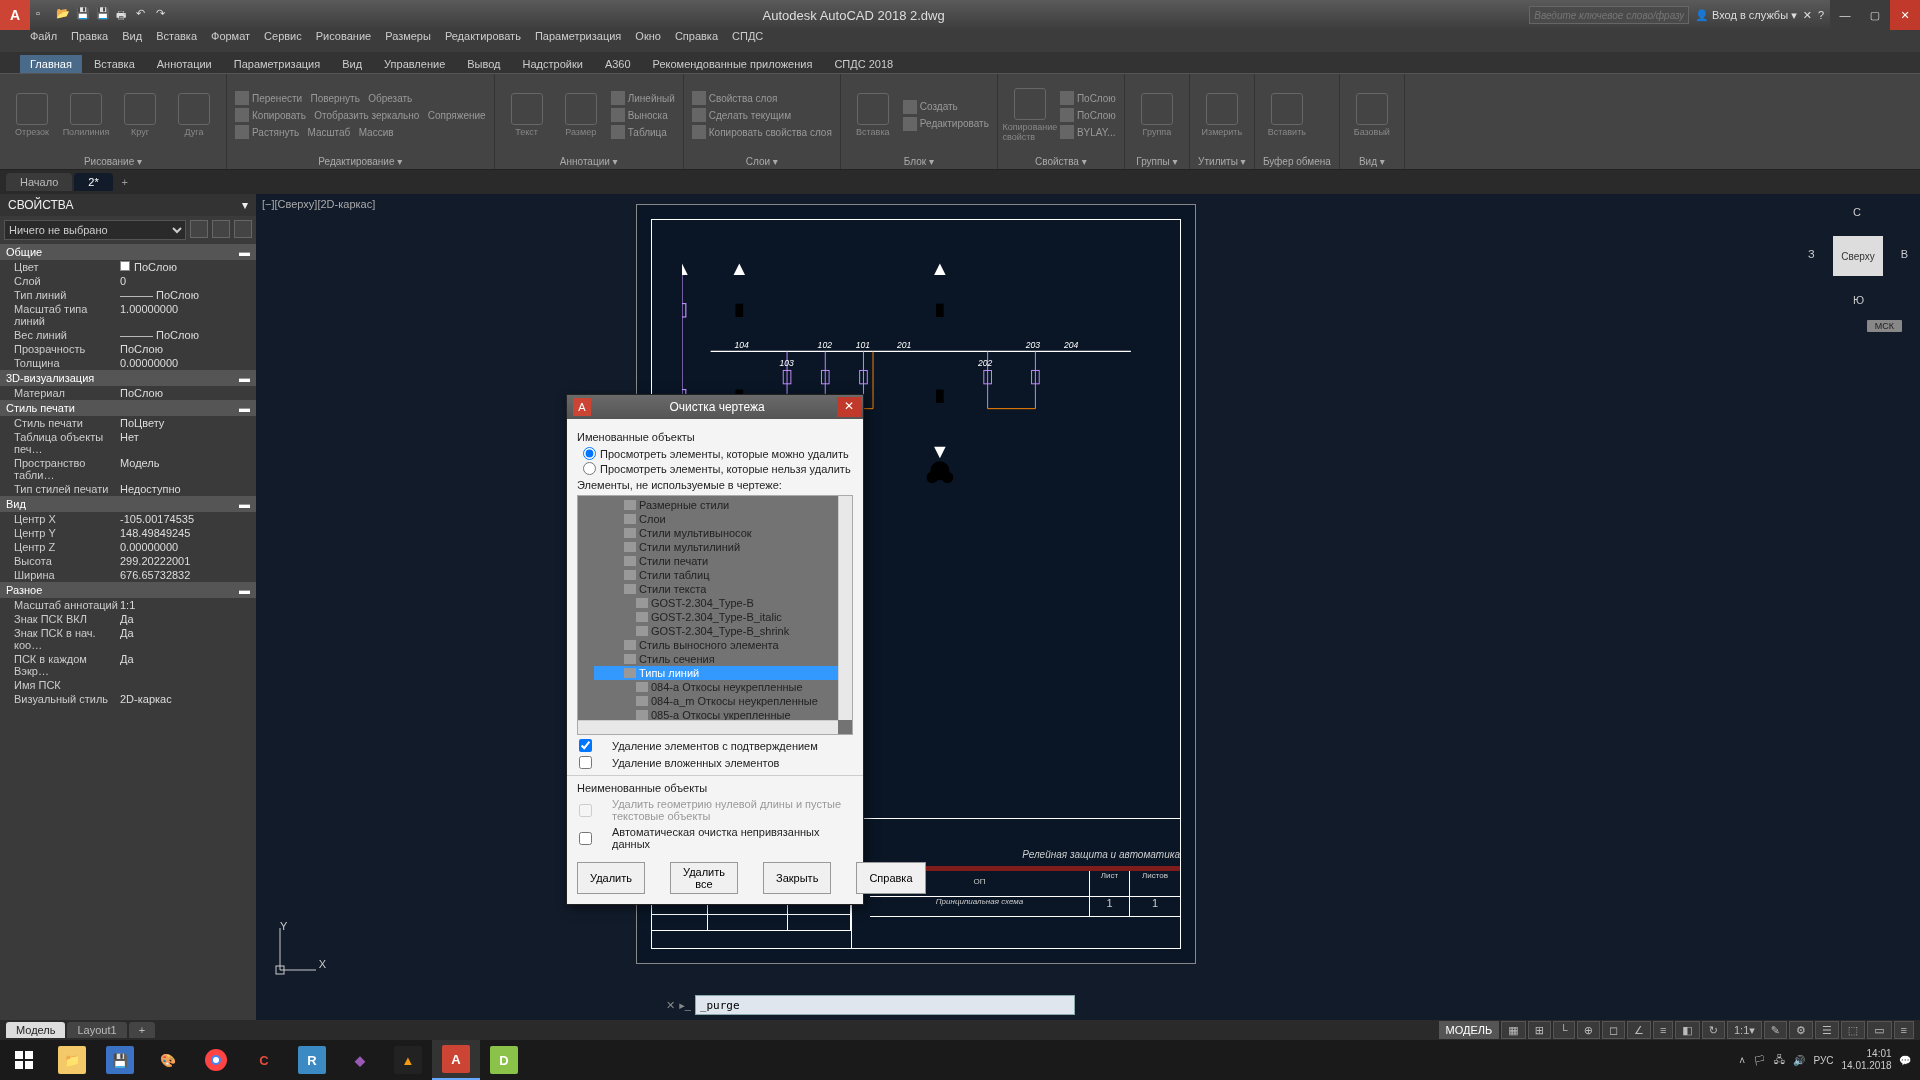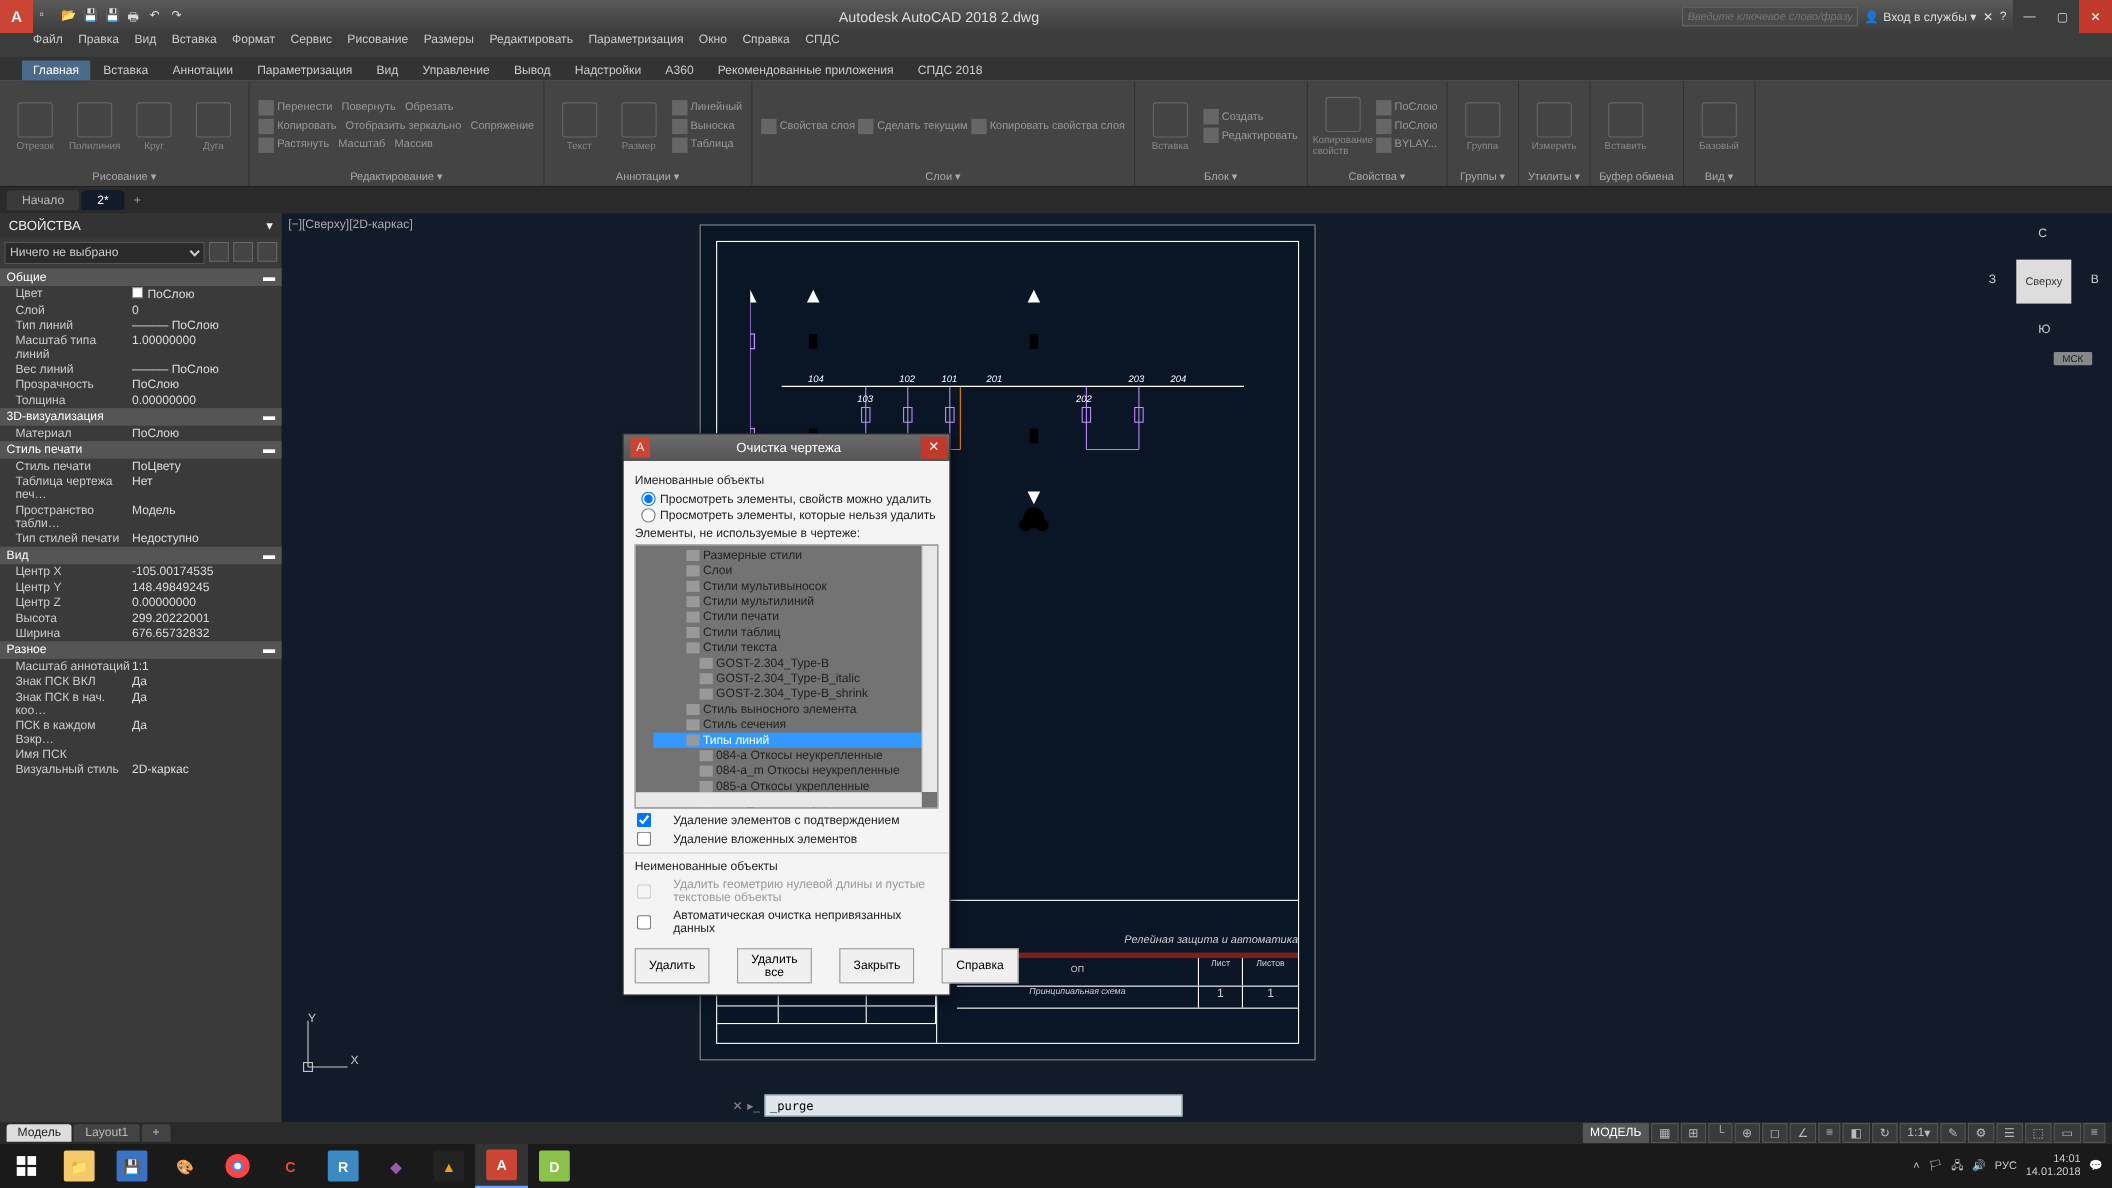--- a/index.html
+++ b/index.html
@@ -234,21 +234,21 @@
         <div style="display: flex; flex-direction: column; gap: 3px;">
           <div class="rb-small"><span class="ico"></span>Линейный</div>
           <div class="rb-small"><span class="ico"></span>Выноска</div>
           <div class="rb-small"><span class="ico"></span>Таблица</div>
         </div>
       </div>
       <div class="p-label">Аннотации ▾</div>
     </div>
     <div class="ribbon-panel">
       <div class="p-body">
-        <div style="display: flex; flex-direction: row; gap: 3px;">
+        <div style="display: flex; flex-direction: column; gap: 3px;">
           <div class="rb-small"><span class="ico"></span>Свойства слоя</div>
           <div class="rb-small"><span class="ico"></span>Сделать текущим</div>
           <div class="rb-small"><span class="ico"></span>Копировать свойства слоя</div>
         </div>
       </div>
       <div class="p-label">Слои ▾</div>
     </div>
     <div class="ribbon-panel">
       <div class="p-body">
         <div class="rb-big">
@@ -376,21 +376,21 @@
         </div>
         <div class="section">
           <span>Стиль печати</span>
           <span>▬</span>
         </div>
         <div class="row">
           <div class="k">Стиль печати</div>
           <div class="v">ПоЦвету</div>
         </div>
         <div class="row">
-          <div class="k">Таблица чертежа печ…</div>
+          <div class="k">Таблица объекты печ…</div>
           <div class="v">Нет</div>
         </div>
         <div class="row">
           <div class="k">Пространство табли…</div>
           <div class="v">Модель</div>
         </div>
         <div class="row">
           <div class="k">Тип стилей печати</div>
           <div class="v">Недоступно</div>
         </div>
@@ -597,21 +597,21 @@
     <div class="dialog">
       <div class="dlg-title">
         <div class="logo">A</div>
         <div class="t">Очистка чертежа</div>
         <div class="x">✕</div>
       </div>
       <div class="dlg-body">
         <div class="dlg-group-hdr">Именованные объекты</div>
         <label class="dlg-radio">
             <input type="radio" checked="" style=""> 
-            <span>Просмотреть элементы, свойств можно удалить</span>
+            <span>Просмотреть элементы, которые можно удалить</span>
           </label>
         <label class="dlg-radio">
             <input type="radio" style=""> 
             <span>Просмотреть элементы, которые нельзя удалить</span>
           </label>
         <div class="dlg-group-hdr">Элементы, не используемые в чертеже:</div>
         <div class="dlg-tree-wrap">
           <div class="dlg-tree" id="dlg-tree">
               <div class="ti"><span class="tico"></span>Размерные стили</div>
               <div class="ti"><span class="tico"></span>Слои</div>

